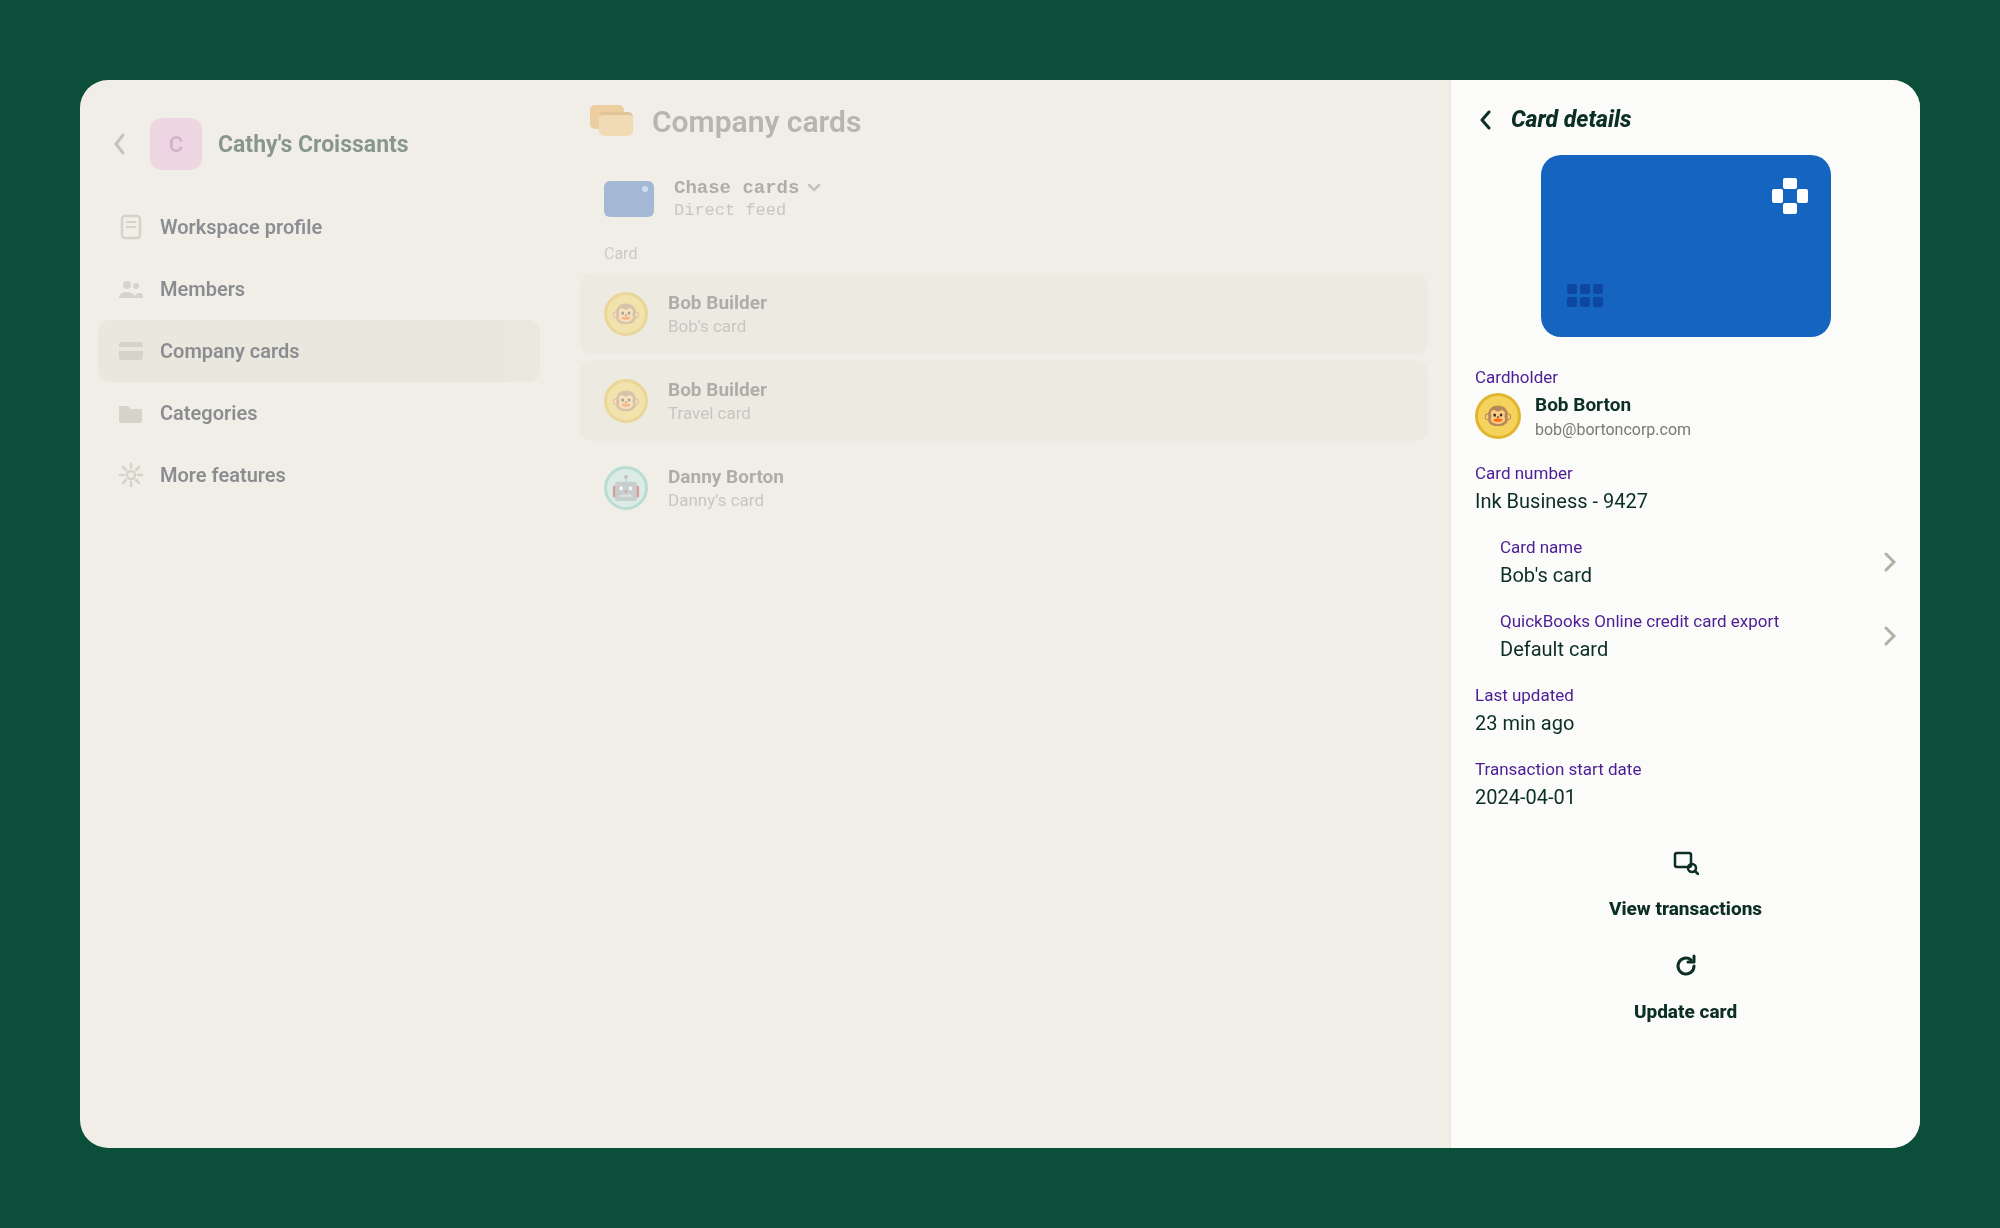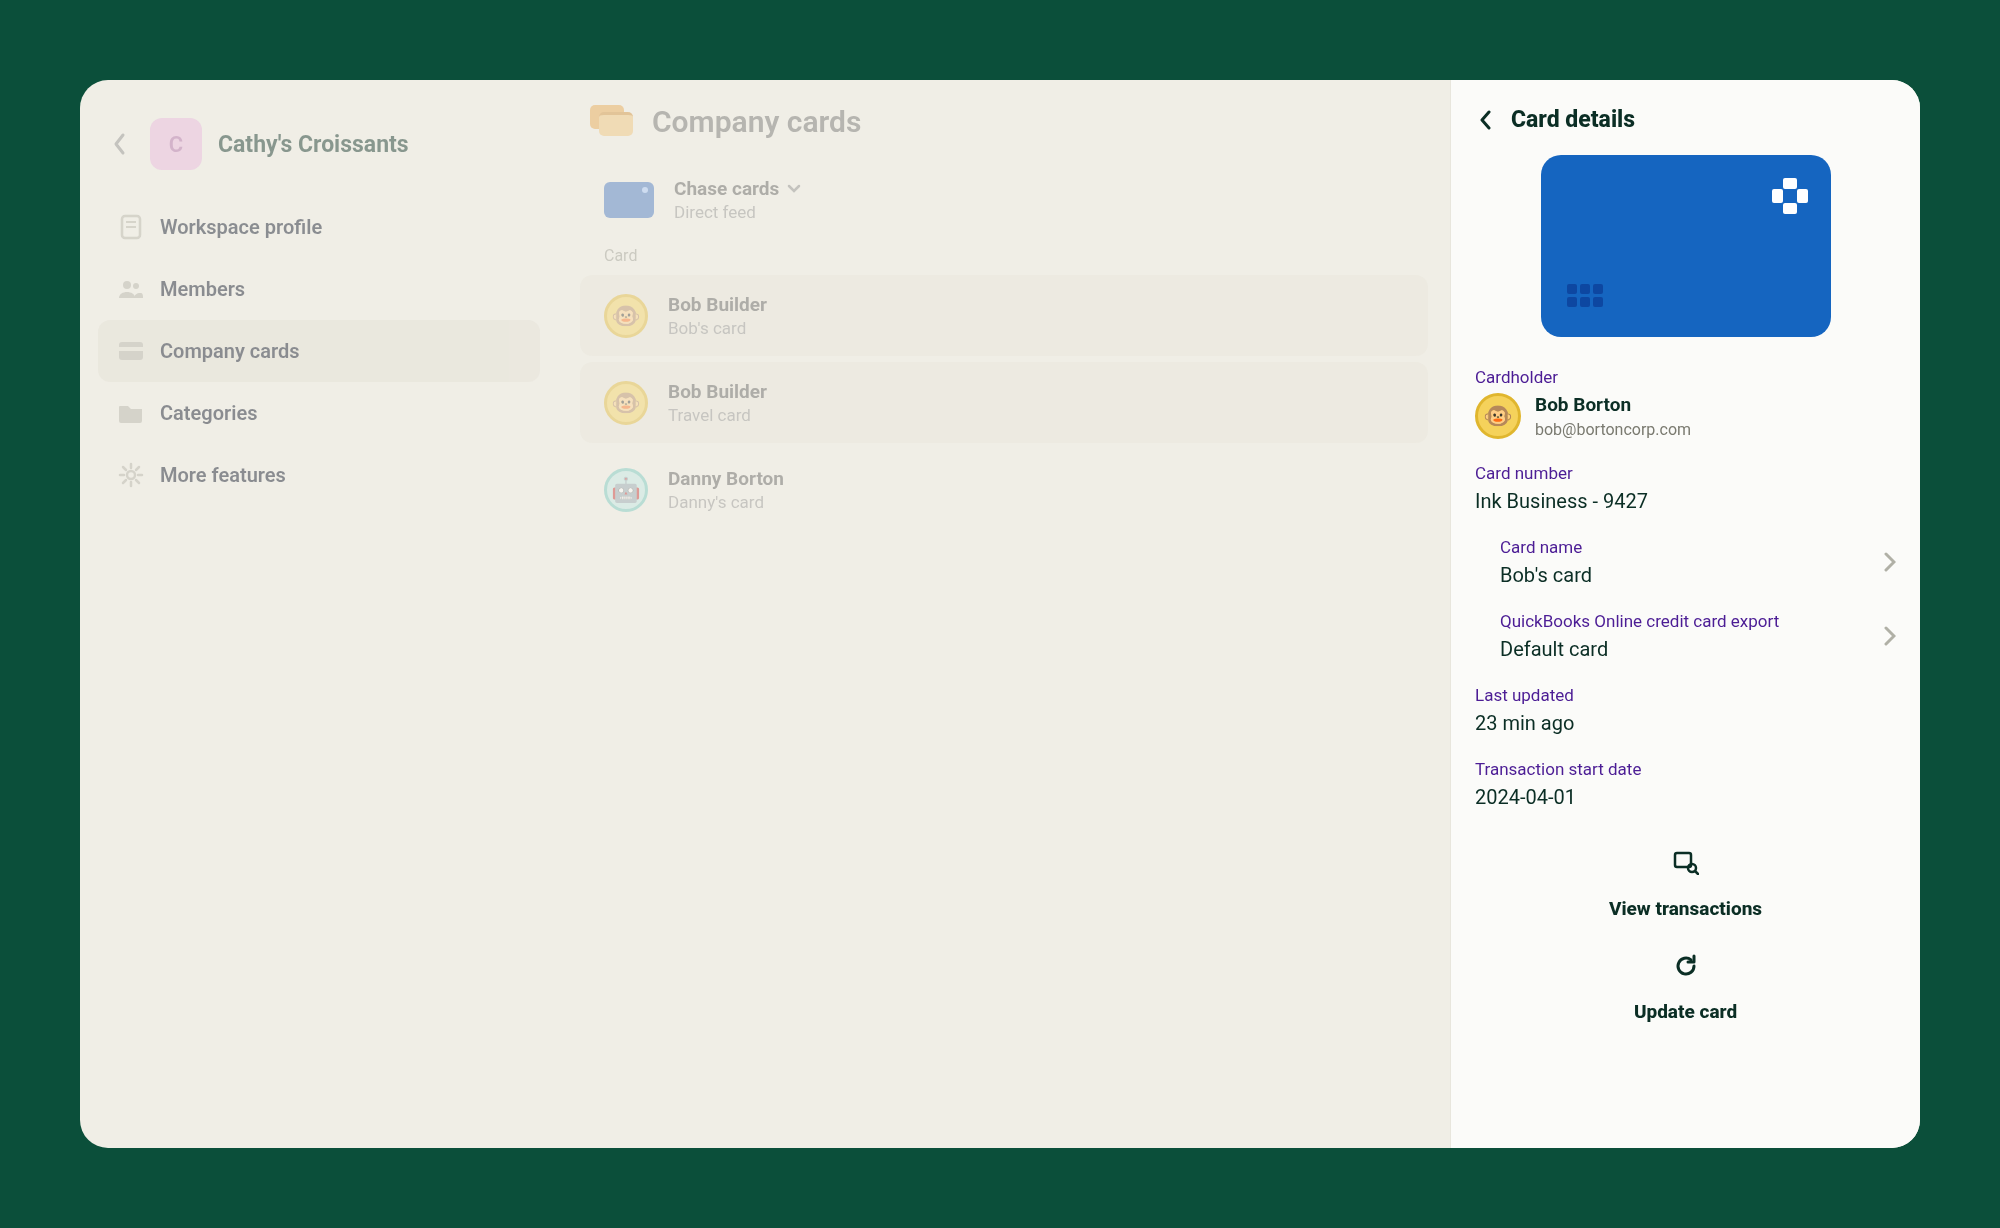--- a/index.html
+++ b/index.html
@@ -61,21 +61,21 @@
     padding: 24px 22px 0 22px;
     opacity: 0.42;
     min-width: 0;
   }
   .page-header { display:flex; align-items:center; gap:18px; padding:0 10px 30px 10px; }
   .cards-stack-icon { width:44px; height:34px; position:relative; }
   .cards-stack-icon .c1 { position:absolute; left:0; top:0; width:34px; height:24px; background:#e8a244; border-radius:5px; }
   .cards-stack-icon .c2 { position:absolute; left:9px; top:7px; width:34px; height:24px; background:#f0c174; border-radius:5px; border-top:3px solid #d08a2e;}
   .page-title { font-size:30px; font-weight:600; color:#666; }
 
-  .feed-row { display:flex; align-items:center; gap:20px; padding:8px 24px 18px 24px;}
+  .feed-row { display:flex; align-items:center; gap:20px; padding:8px 24px 18px 24px;font-family:Liberation Mono, monospace;}
   .feed-card-icon { width:50px; height:36px; background:#3a6fbf; border-radius:6px; position:relative;}
   .feed-card-icon::after { content:""; position:absolute; right:6px; top:5px; width:6px; height:6px; background:#9fc4ff; border-radius:50%; }
   .feed-name { font-size:19px; font-weight:700; color:#555; display:flex; align-items:center; gap:8px;}
   .feed-sub { font-size:17px; color:#8f8f8f; margin-top:2px; }
 
   .list-label { font-size:16px; color:#9a9a90; padding:6px 24px 10px 24px; }
 
   .card-row { display:flex; align-items:center; gap:20px; padding:18px 24px; border-radius:12px; }
   .card-row:nth-child(1), .card-row:nth-child(2) { background:#e9e6db; margin-bottom:6px; }
   .avatar { width:44px; height:44px; border-radius:50%; display:flex; align-items:center; justify-content:center; font-size:24px; }
@@ -87,21 +87,21 @@
   
   .panel {
     width: 470px;
     background:#fbfbf9;
     border-left:1px solid #e8e6dd;
     padding: 26px 24px 0 24px;
     overflow:hidden;
   }
   .panel-header { display:flex; align-items:center; gap:14px; margin-bottom:22px; }
   .panel-back { width:22px; height:22px; display:flex; align-items:center; justify-content:center; color:#0b2e25; }
-  .panel-title { font-size:23px; font-weight:800; color:#0b2e25; }
+  .panel-title { font-size:23px; font-weight:800; color:#0b2e25;font-style:italic; }
 
   .card-visual-wrap { display:flex; justify-content:center; margin-bottom:30px; }
   .card-visual {
     width:290px; height:182px; background:#1565c0; border-radius:20px;
     position:relative;
   }
   .card-chip { position:absolute; left:26px; bottom:30px; display:grid; grid-template-columns:repeat(3,10px); grid-template-rows:repeat(2,10px); gap:3px;}
   .card-chip span { background:#0d47a1; border-radius:2px; }
   .card-logo { position:absolute; right:20px; top:20px; width:42px; height:42px; }
 

